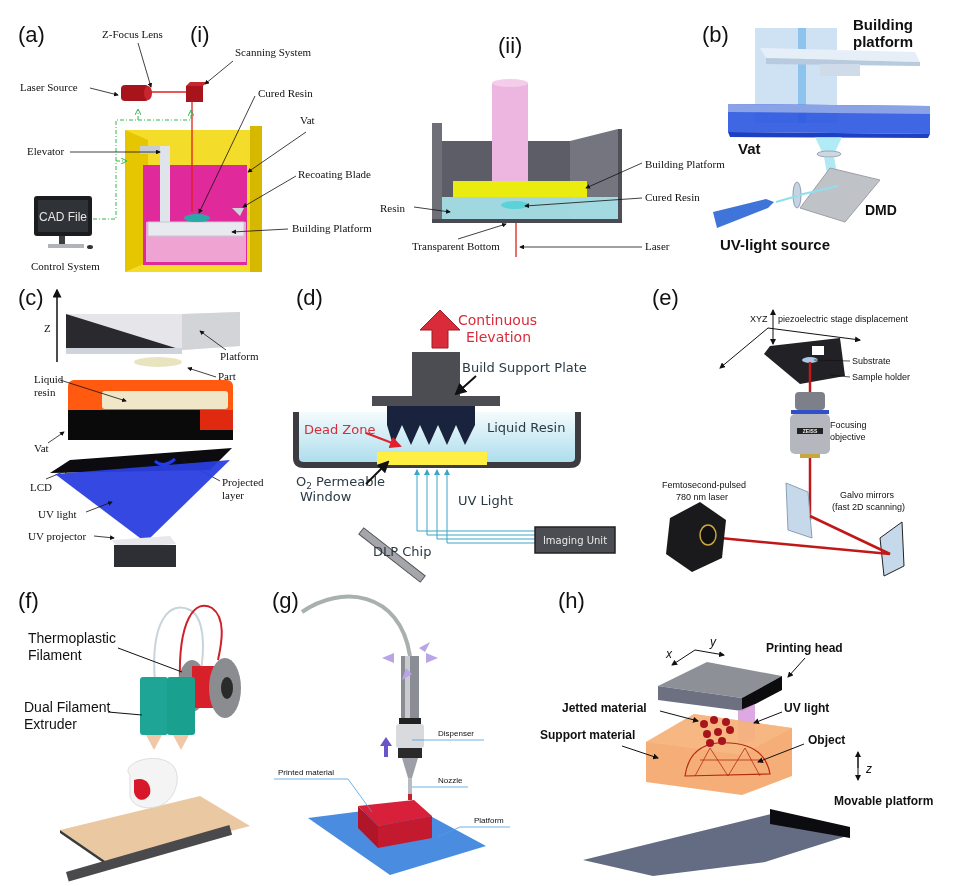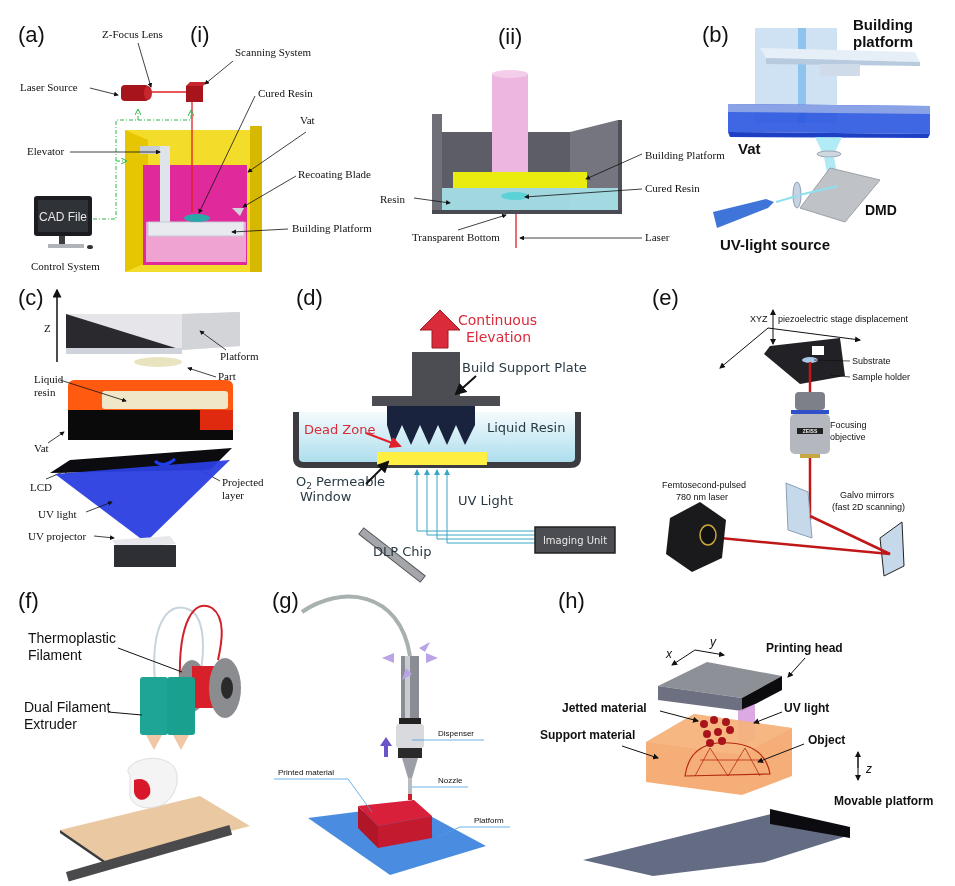--- a/index.html
+++ b/index.html
@@ -92,21 +92,21 @@
   <text class="serif" x="27" y="155">Elevator</text>
   <line x1="70" y1="152" x2="160" y2="152" stroke="#111" stroke-width="0.8" marker-end="url(#arr)"></line>
   <text class="serif" x="298" y="178">Recoating Blade</text>
   <line x1="296" y1="176" x2="243" y2="207" stroke="#111" stroke-width="0.8" marker-end="url(#arr)"></line>
   <text class="serif" x="292" y="232">Building Platform</text>
   <line x1="288" y1="229" x2="232" y2="232" stroke="#111" stroke-width="0.8" marker-end="url(#arr)"></line>
   <text class="serif" x="31" y="270">Control System</text>
 </svg>
 </div>
 
-<div class="panel" style="left:390px;top:2px;width:290px;height:280px;">
+<div class="panel" style="left:390px;top:11px;width:290px;height:280px;">
 <svg width="290" height="280">
   <text class="plabel" x="108" y="42">(ii)</text>
   <g>
     <polygon points="42,112 52,112 52,212 42,212" fill="#6f6f78"></polygon>
     <rect x="52" y="130" width="128" height="80" fill="#5c5d66"></rect>
     <polygon points="180,130 228,118 228,210 180,210" fill="#74757e"></polygon>
     <rect x="228" y="118" width="4" height="94" fill="#505058"></rect>
     <rect x="42" y="208" width="190" height="4" fill="#4a4a52"></rect>
   </g>
   <rect x="52" y="186" width="176" height="22" fill="#a8e6ec" opacity="0.9"></rect>

